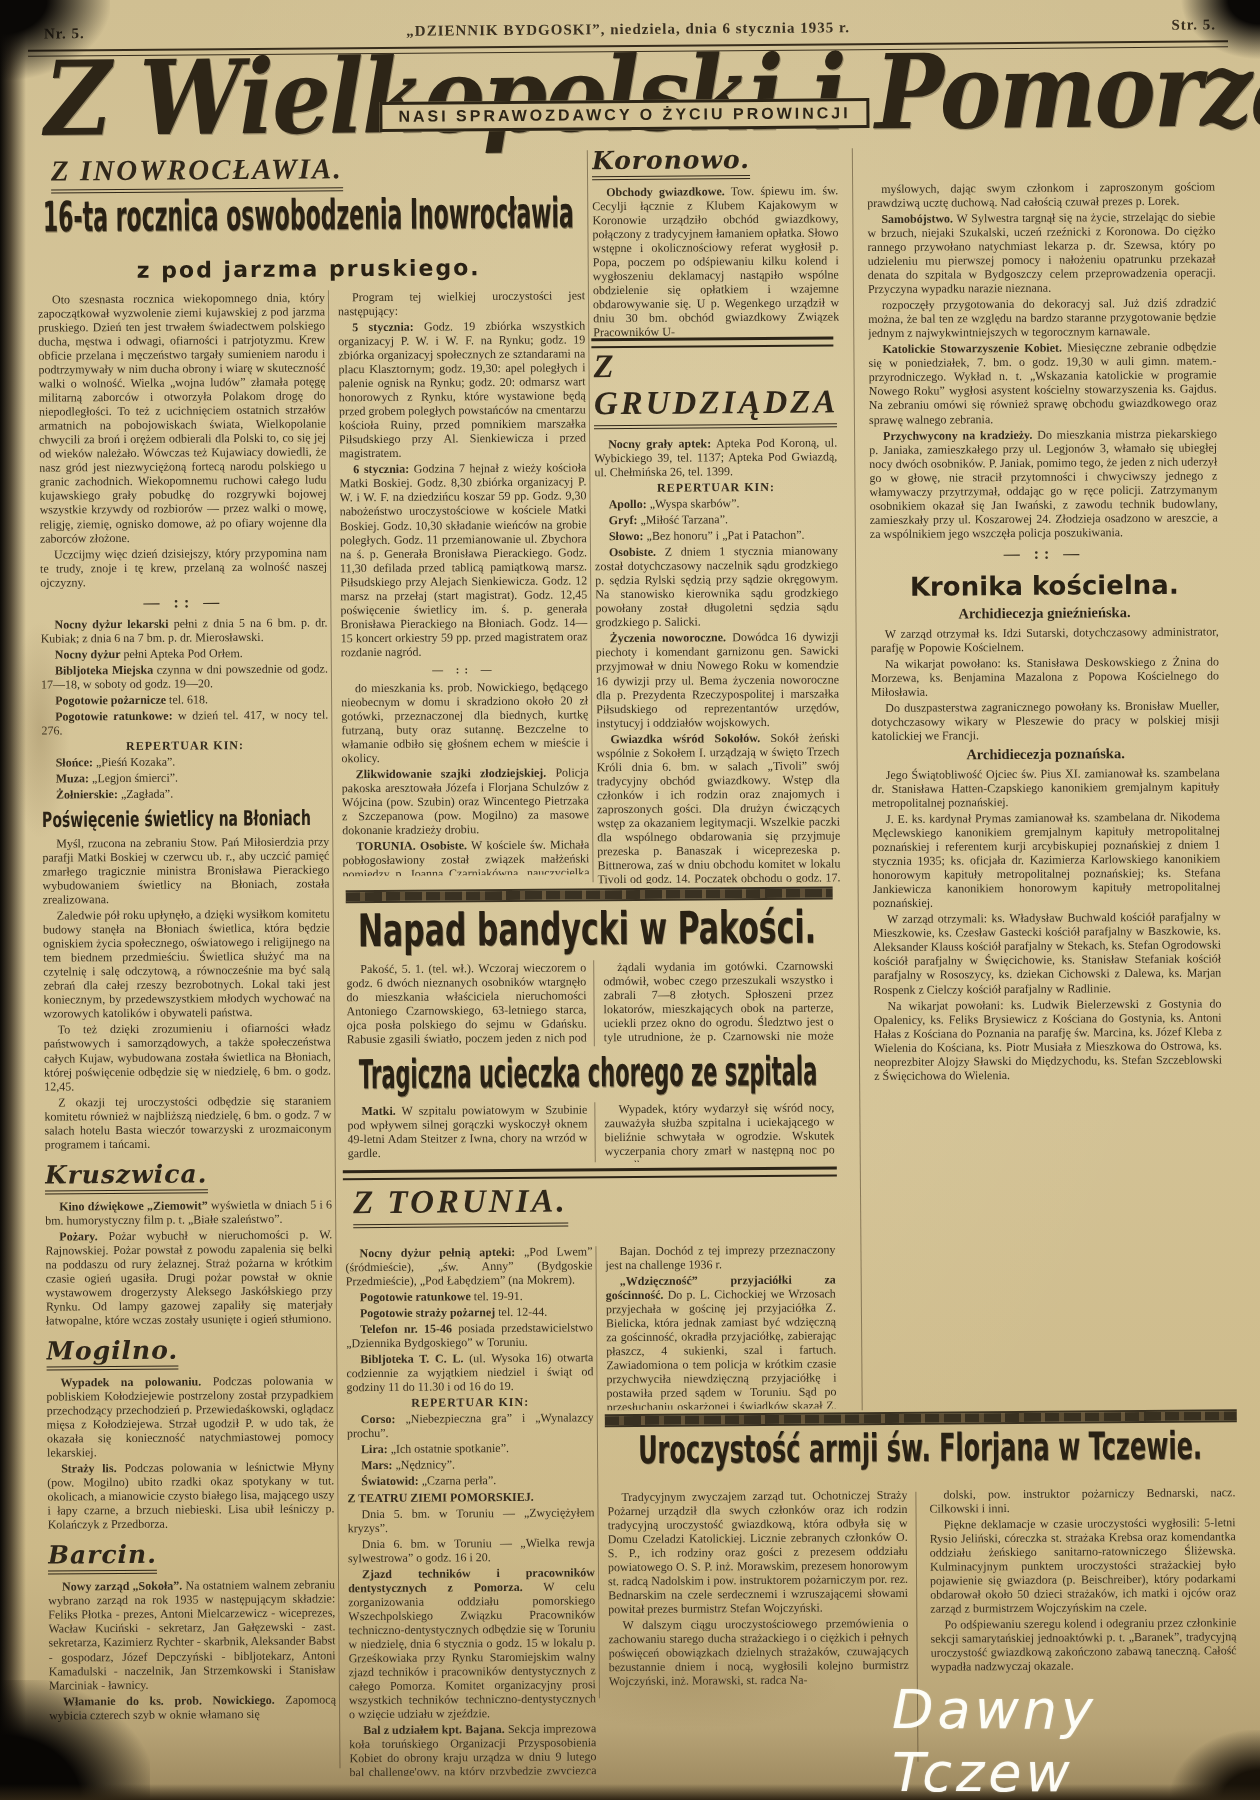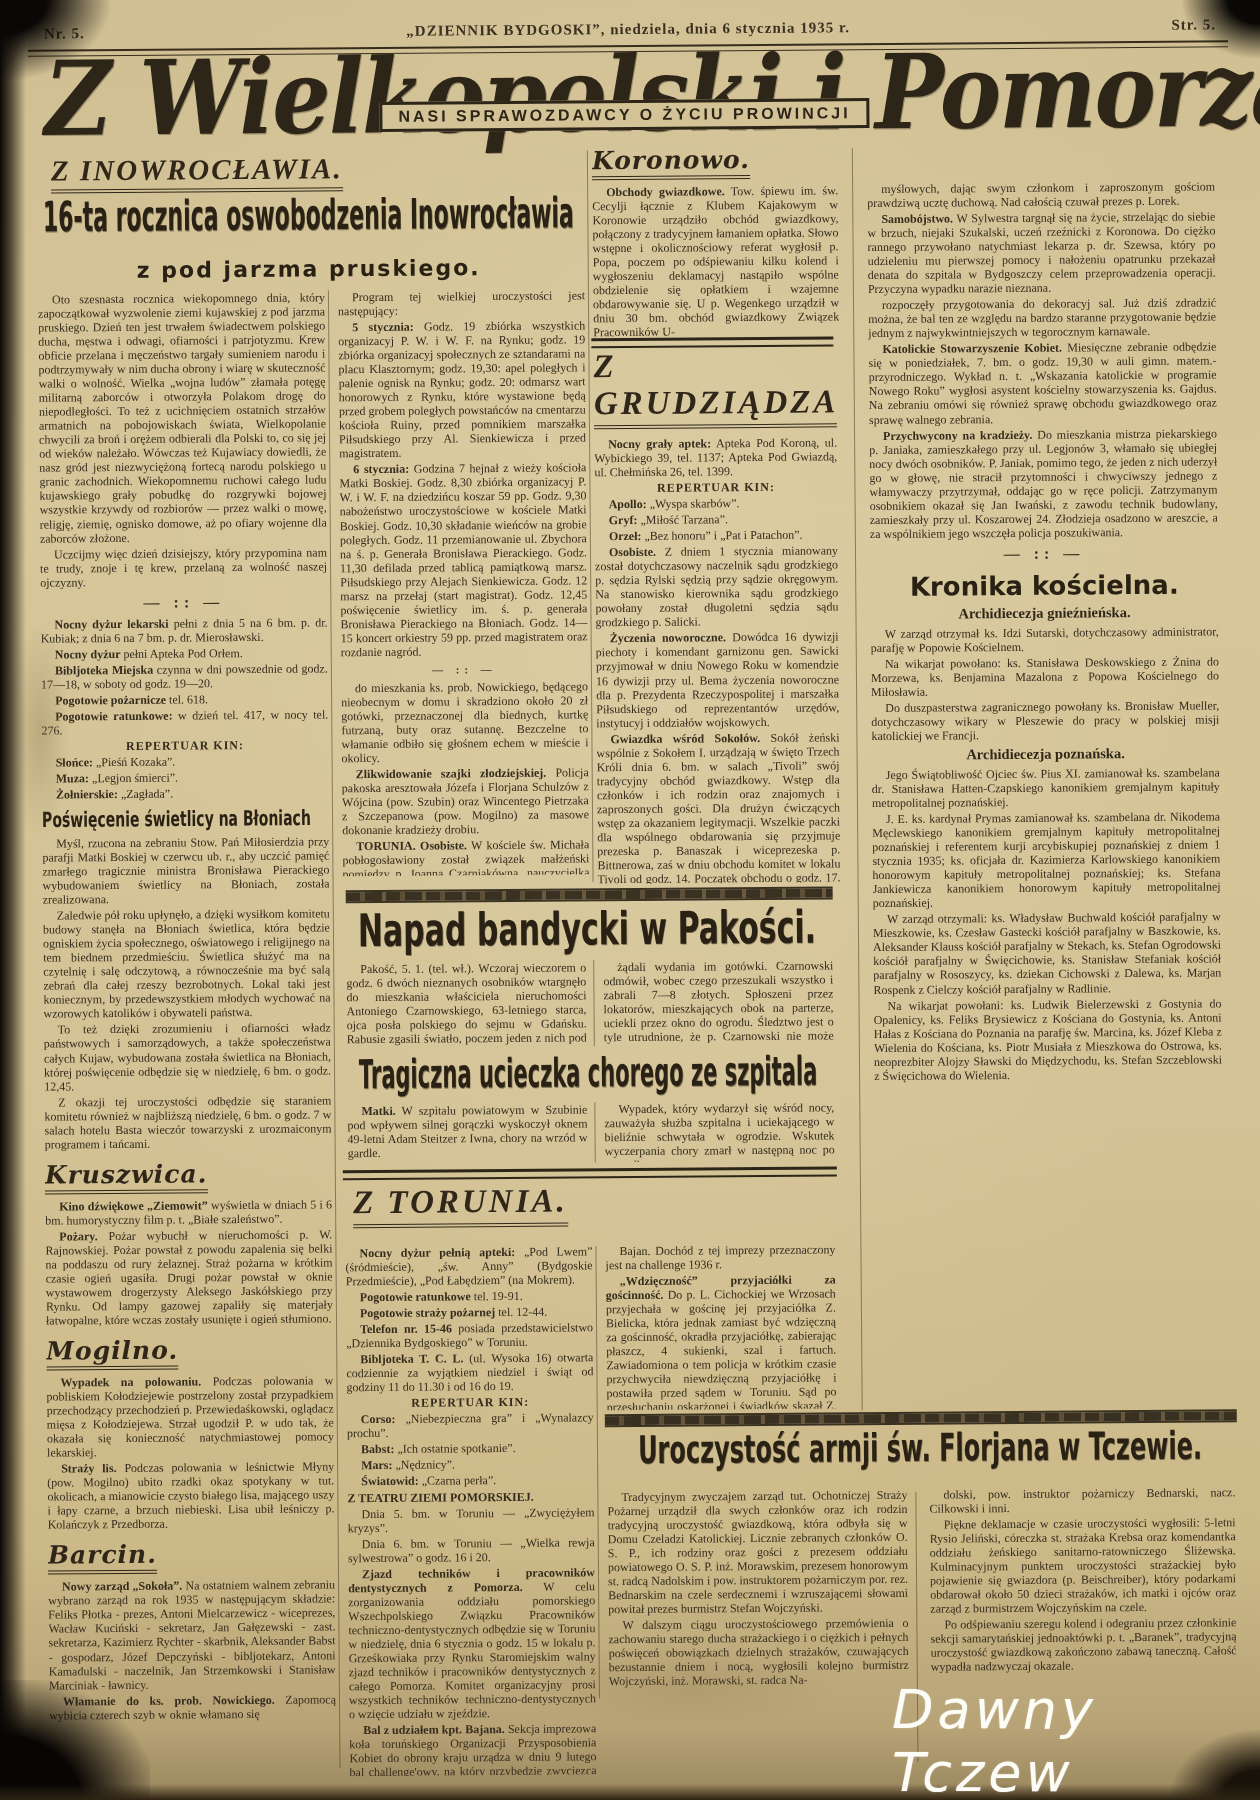--- a/index.html
+++ b/index.html
@@ -159,21 +159,21 @@
     </div>
 
     <div class="dblrule" style="left:595px;top:338px;width:242px;"></div>
     <div class="abs clip" style="left:597px;top:348px;width:243px;height:536px;">
       <span class="bighead">Z GRUDZIĄDZA.</span>
       <div style="font-size:11.2px;">
           <p class="p"><span class="lead">Nocny grały aptek:</span> Apteka Pod Koroną, ul. Wybickiego 39, tel. 1137; Apteka Pod Gwiazdą, ul. Chełmińska 26, tel. 1399.</p>
           <p class="p c">REPERTUAR KIN:</p>
           <p class="p"><span class="lead">Apollo:</span> „Wyspa skarbów”.</p>
           <p class="p"><span class="lead">Gryf:</span> „Miłość Tarzana”.</p>
-          <p class="p"><span class="lead">Orzeł:</span> „Bez honoru” i „Pat i Patachon”.</p>
+          <p class="p"><span class="lead">Słowo:</span> „Bez honoru” i „Pat i Patachon”.</p>
           <p class="p"><span class="lead">Osobiste.</span> Z dniem 1 stycznia mianowany został dotychczasowy naczelnik sądu grodzkiego p. sędzia Rylski sędzią przy sądzie okręgowym. Na stanowisko kierownika sądu grodzkiego powołany został długoletni sędzia sądu grodzkiego p. Salicki.</p>
           <p class="p"><span class="lead">Życzenia noworoczne.</span> Dowódca 16 dywizji piechoty i komendant garnizonu gen. Sawicki przyjmował w dniu Nowego Roku w komendzie 16 dywizji przy ul. Bema życzenia noworoczne dla p. Prezydenta Rzeczypospolitej i marszałka Piłsudskiego od reprezentantów urzędów, instytucyj i oddziałów wojskowych.</p>
           <p class="p"><span class="lead">Gwiazdka wśród Sokołów.</span> Sokół żeński wspólnie z Sokołem I. urządzają w święto Trzech Króli dnia 6. bm. w salach „Tivoli” swój tradycyjny obchód gwiazdkowy. Wstęp dla członków i ich rodzin oraz znajomych i zaproszonych gości. Dla drużyn ćwiczących wstęp za okazaniem legitymacji. Wszelkie paczki dla wspólnego obdarowania się przyjmuje prezeska p. Banaszak i wiceprezeska p. Bittnerowa, zaś w dniu obchodu komitet w lokalu Tivoli od godz. 14. Początek obchodu o godz. 17. Na powyższą uroczystość zaprasza się także członków bratnich gniazd w miejscu.</p>
         </div>
     </div>
 
     <div class="abs clip" style="left:872px;top:184px;width:348px;height:1228px;">
       <div>
           <p class="p">myślowych, dając swym członkom i zaproszonym gościom prawdziwą ucztę duchową. Nad całością czuwał prezes p. Lorek.</p>
           <p class="p"><span class="lead">Samobójstwo.</span> W Sylwestra targnął się na życie, strzelając do siebie w brzuch, niejaki Szukalski, uczeń rzeźnicki z Koronowa. Do ciężko rannego przywołano natychmiast lekarza p. dr. Szewsa, który po udzieleniu mu pierwszej pomocy i nałożeniu opatrunku przekazał denata do szpitala w Bydgoszczy celem przeprowadzenia operacji. Przyczyna wypadku narazie nieznana.</p>
@@ -229,21 +229,21 @@
     </div>
     <div class="abs clip" style="left:342px;top:1244px;width:247px;height:530px;">
       <div style="font-size:10.8px;">
           <p class="p"><span class="lead">Nocny dyżur pełnią apteki:</span> „Pod Lwem” (śródmieście), „św. Anny” (Bydgoskie Przedmieście), „Pod Łabędziem” (na Mokrem).</p>
           <p class="p"><span class="lead">Pogotowie ratunkowe</span> tel. 19-91.</p>
           <p class="p"><span class="lead">Pogotowie straży pożarnej</span> tel. 12-44.</p>
           <p class="p"><span class="lead">Telefon nr. 15-46</span> posiada przedstawicielstwo „Dziennika Bydgoskiego” w Toruniu.</p>
           <p class="p"><span class="lead">Bibljoteka T. C. L.</span> (ul. Wysoka 16) otwarta codziennie za wyjątkiem niedziel i świąt od godziny 11 do 11.30 i od 16 do 19.</p>
           <p class="p c">REPERTUAR KIN:</p>
           <p class="p"><span class="lead">Corso:</span> „Niebezpieczna gra” i „Wynalazcy prochu”.</p>
-          <p class="p"><span class="lead">Babst:</span> „Ich ostatnie spotkanie”.</p>
+          <p class="p"><span class="lead">Lira:</span> „Ich ostatnie spotkanie”.</p>
           <p class="p"><span class="lead">Mars:</span> „Nędznicy”.</p>
           <p class="p"><span class="lead">Światowid:</span> „Czarna perła”.</p>
           <p class="p bld">Z TEATRU ZIEMI POMORSKIEJ.</p>
           <p class="p">Dnia 5. bm. w Toruniu — „Zwyciężyłem kryzys”.</p>
           <p class="p">Dnia 6. bm. w Toruniu — „Wielka rewja sylwestrowa” o godz. 16 i 20.</p>
           <p class="p"><span class="lead">Zjazd techników i pracowników dentystycznych z Pomorza.</span> W celu zorganizowania oddziału pomorskiego Wszechpolskiego Związku Pracowników techniczno-dentystycznych odbędzie się w Toruniu w niedzielę, dnia 6 stycznia o godz. 15 w lokalu p. Grześkowiaka przy Rynku Staromiejskim walny zjazd techników i pracowników dentystycznych z całego Pomorza. Komitet organizacyjny prosi wszystkich techników techniczno-dentystycznych o wzięcie udziału w zjeździe.</p>
           <p class="p"><span class="lead">Bal z udziałem kpt. Bajana.</span> Sekcja imprezowa koła toruńskiego Organizacji Przysposobienia Kobiet do obrony kraju urządza w dniu 9 lutego bal challenge'owy, na który przybędzie zwycięzca challenge'owy ubiegłego roku, kpt.</p>
         </div>
     </div>
     <div class="abs clip" style="left:602px;top:1244px;width:230px;height:166px;">

